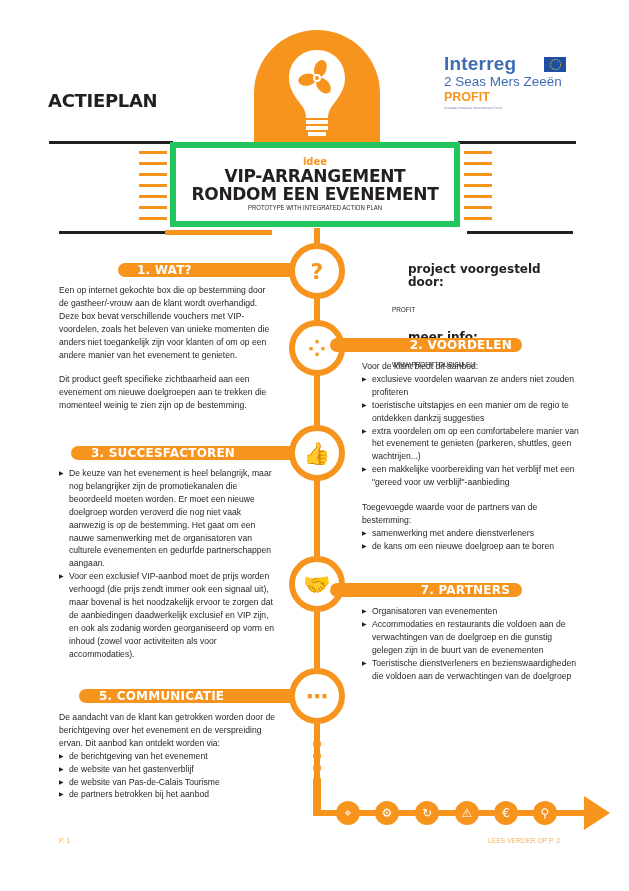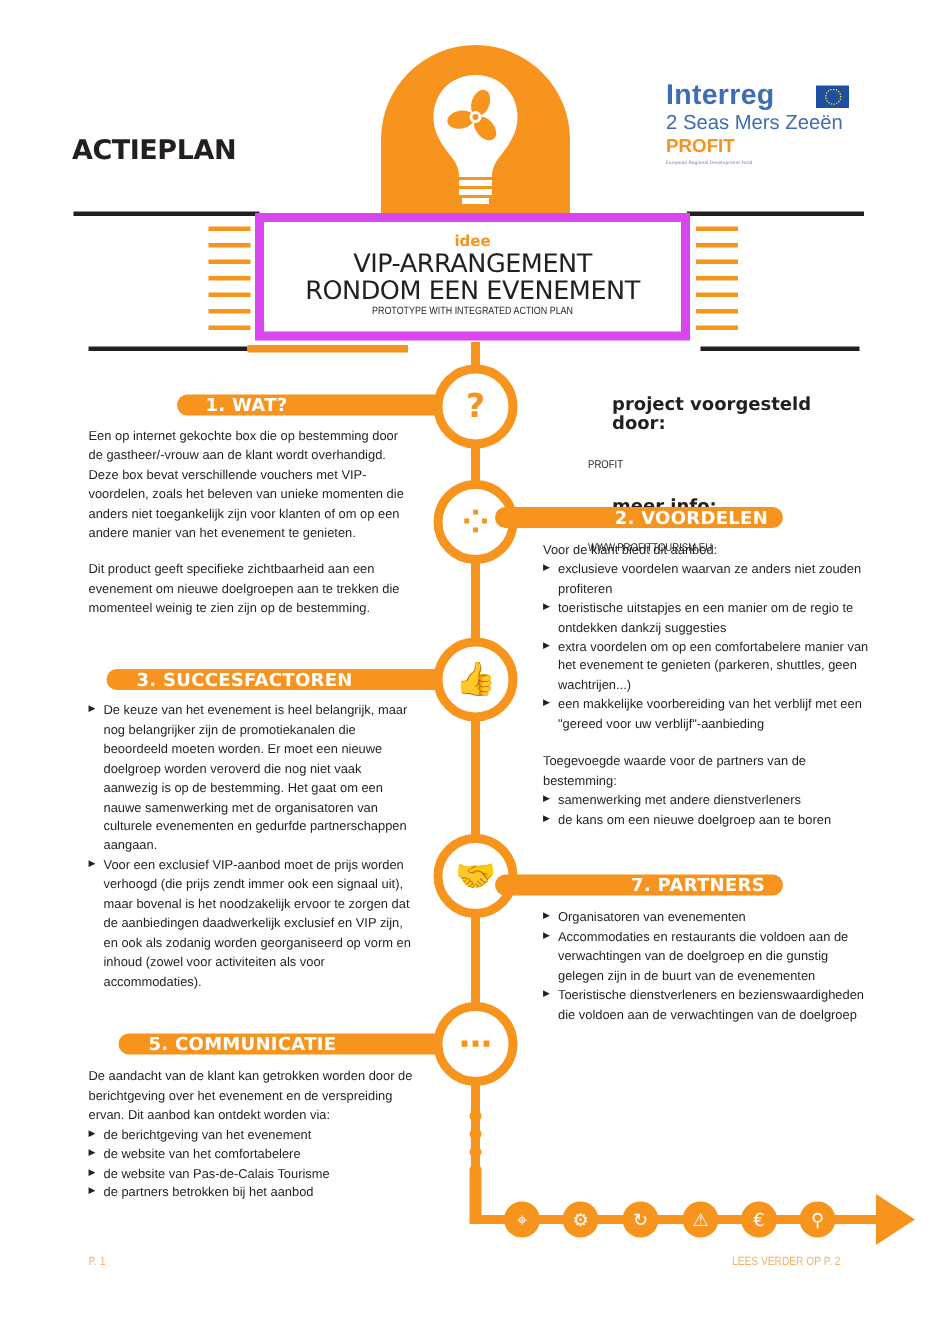--- a/index.html
+++ b/index.html
@@ -8,23 +8,23 @@
   .actieplan{left:48px;top:90px;font-size:18px;font-weight:bold;letter-spacing:-0.3px;}
   .logo{left:444px;top:54px;width:130px;}
   .logo .interreg{font-family:"Liberation Sans",sans-serif;font-weight:bold;font-size:19px;color:#3f6db3;letter-spacing:0.2px;line-height:20px;}
   .logo .seas{font-family:"Liberation Sans",sans-serif;font-size:13.5px;color:#3f6db3;line-height:16px;}
   .logo .profit{font-family:"Liberation Sans",sans-serif;font-weight:bold;font-size:12.5px;color:#f7941d;line-height:15px;}
   .logo .fund{font-size:3px;color:#6d7fa6;line-height:6px;}
   .eu-flag{position:absolute;left:100px;top:3px;width:22px;height:15px;background:#1f4fa4;}
   .eu-flag::after{content:"";position:absolute;left:6px;top:2px;width:9px;height:9px;border:1px dotted #ffdd00;border-radius:50%;}
   .hline{height:3px;background:#231f20;}
   .bulb-bg{left:254px;top:30px;width:126px;height:142px;background:#f7941d;border-radius:63px 63px 0 0;}
-  .title-box{left:170px;top:142px;width:290px;height:85px;background:#fff;border:6px solid #d946ef;box-sizing:border-box;text-align:center;}
+  .title-box{left:170px;top:142px;width:290px;height:85px;background:#fff;border:6px solid #22c55e;box-sizing:border-box;text-align:center;}
   .title-box .idee{font-size:10px;font-weight:bold;color:#f7941d;margin-top:8px;line-height:11px;}
-  .title-box .t1{font-size:17px;font-weight:normal;line-height:18px;letter-spacing:-0.3px;}
+  .title-box .t1{font-size:17px;font-weight:bold;line-height:18px;letter-spacing:-0.3px;}
   .title-box .sub{font-family:"Liberation Sans",sans-serif;font-size:7px;line-height:9px;transform:scaleX(0.85);}
   .rungs{width:28px;height:80px;}
   .rung{height:3px;background:#f7941d;margin-bottom:8px;}
   .vline{left:314px;width:6px;background:#f7941d;}
   .node{width:44px;height:44px;border:6px solid #f7941d;border-radius:50%;background:#fff;display:flex;align-items:center;justify-content:center;color:#f7941d;font-size:22px;font-weight:bold;}
   .pill{height:14px;background:#f7941d;color:#fff;font-weight:bold;font-size:12px;line-height:14px;border-radius:7px;letter-spacing:0.2px;}
   .pill span{display:inline-block;}
   .body-text{font-family:"Liberation Sans",sans-serif;font-size:8.6px;line-height:12.9px;color:#231f20;}
   .body-text p{margin:0 0 12px 0;}
   ul.tri{list-style:none;margin:0;padding:0;}
@@ -164,21 +164,21 @@
 </div>
 
 <div class="abs pill" style="left:79px;top:689px;width:222px;">
   <span style="margin-left:20px;">5. COMMUNICATIE</span>
 </div>
 <div class="abs node" style="left:289px;top:668px;">⋯</div>
 <div class="abs body-text" style="left:59px;top:711px;width:218px;">
   <div>De aandacht van de klant kan getrokken worden door de berichtgeving over het evenement en de verspreiding ervan.  Dit aanbod kan ontdekt worden via:</div>
   <ul class="tri">
     <li>de berichtgeving van het evenement</li>
-    <li>de website van het comfortabelere</li>
+    <li>de website van het gastenverblijf</li>
     <li>de website van Pas-de-Calais Tourisme</li>
     <li>de partners betrokken bij het aanbod</li>
   </ul>
 </div>
 
 <div class="abs bottom-line"></div>
 <div class="abs arrow"></div>
 <div class="abs bnode" style="left:336px;top:801px;">⌖</div>
 <div class="abs bnode" style="left:375px;top:801px;">⚙</div>
 <div class="abs bnode" style="left:415px;top:801px;">↻</div>

